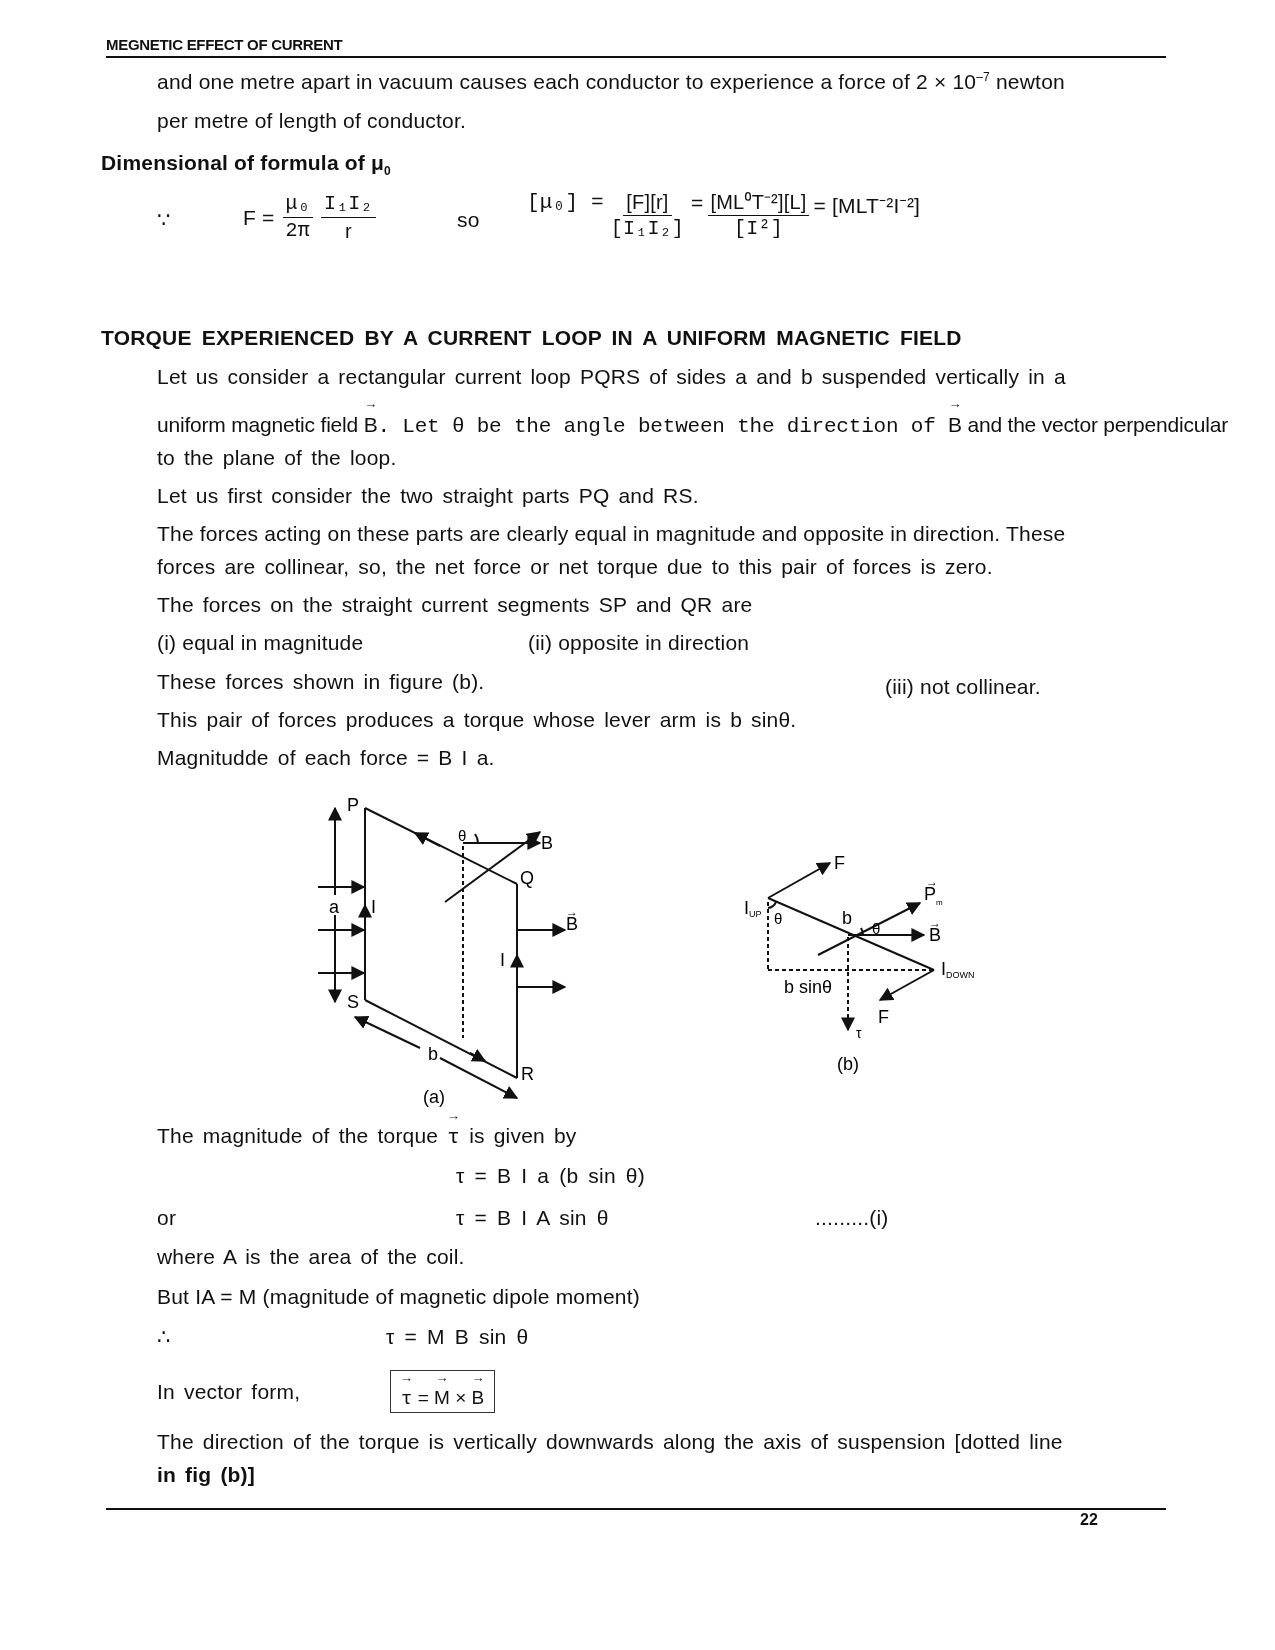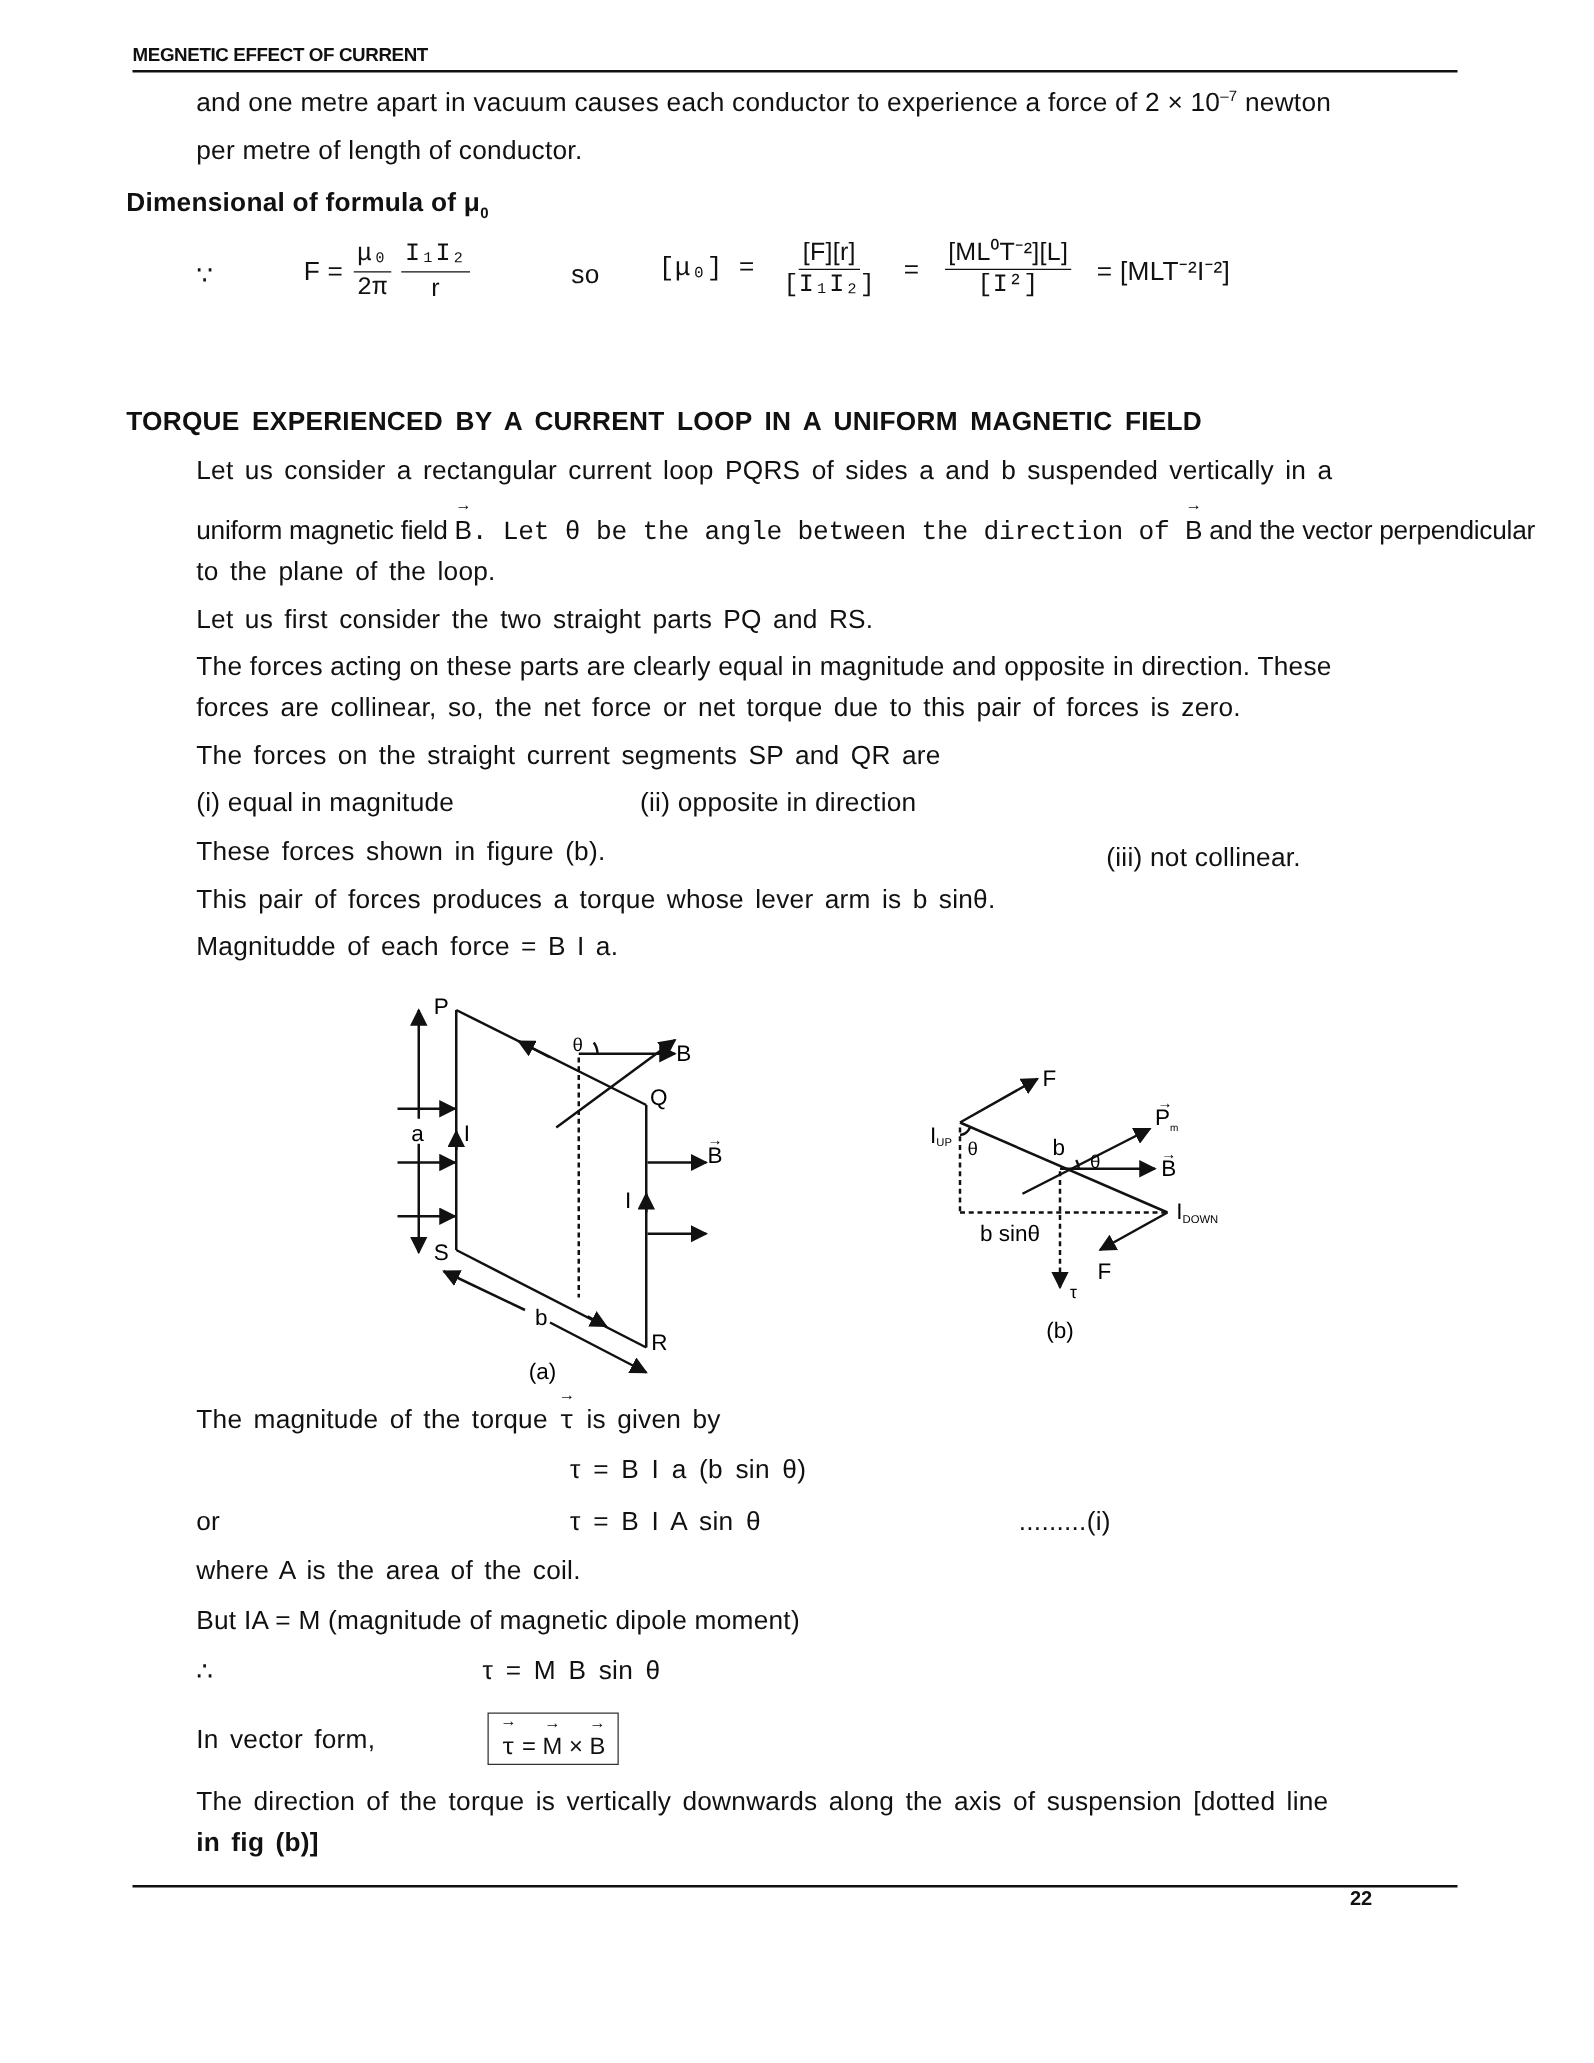--- a/index.html
+++ b/index.html
@@ -42,21 +42,21 @@
   <span class="frac">
       <span class="num serif">μ₀</span>
       <span class="den serif">2π</span>
     </span>
   <span class="frac">
       <span class="num serif">I₁I₂</span>
       <span class="den">r</span>
     </span>
 </div>
 <div class="abs txt" style="left:457px;top:208px;">so</div>
-<div class="abs txt" style="left:527px;top:191px;display:flex;align-items:center;gap:20px;">
+<div class="abs txt" style="left:527px;top:191px;display:flex;gap:4px;">
   <span class="serif">[μ₀] =</span>
   <span class="frac">
       <span class="num">[F][r]</span>
       <span class="den serif">[I₁I₂]</span>
     </span>
   <span>=</span>
   <span class="frac">
       <span class="num">[ML⁰T⁻²][L]</span>
       <span class="den serif">[I²]</span>
     </span>
@@ -68,21 +68,21 @@
 <div class="abs txt" style="left:157px;top:365px;word-spacing:3px;">Let us consider a rectangular current loop PQRS of sides a and b suspended vertically in a</div>
 <div class="abs txt" style="left:157px;top:413px;letter-spacing:-0.2px;">
   <span>uniform magnetic field </span><span class="vec">B</span><span class="serif">. Let θ be the angle between the direction of </span><span class="vec">B</span><span> and the vector perpendicular</span>
 </div>
 <div class="abs txt" style="left:157px;top:446px;word-spacing:3px;">to the plane of the loop.</div>
 <div class="abs txt" style="left:157px;top:484px;word-spacing:3px;">Let us first consider the two straight parts PQ and RS.</div>
 <div class="abs txt" style="left:157px;top:522px;">The forces acting on these parts are clearly equal in magnitude and opposite in direction. These</div>
 <div class="abs txt" style="left:157px;top:555px;word-spacing:3px;">forces are collinear, so, the net force or net torque due to this pair of forces is zero.</div>
 <div class="abs txt" style="left:157px;top:593px;word-spacing:3px;">The forces on the straight current segments SP and QR are</div>
 <div class="abs txt" style="left:157px;top:631px;">(i) equal in magnitude</div>
-<div class="abs txt" style="left:512px;top:631px;">(ii) opposite in direction</div>
+<div class="abs txt" style="left:528px;top:631px;">(ii) opposite in direction</div>
 <div class="abs txt" style="left:885px;top:631px;margin-top:44px;">(iii) not collinear.</div>
 <div class="abs txt" style="left:157px;top:670px;word-spacing:3px;">These forces shown in figure (b).</div>
 <div class="abs txt" style="left:157px;top:708px;word-spacing:3px;">This pair of forces produces a torque whose lever arm is b sinθ.</div>
 <div class="abs txt" style="left:157px;top:746px;word-spacing:3px;">Magnitudde of each force = B I a.</div>
 
 <svg class="abs" style="left:300px;top:780px;" width="330" height="340">
   <defs>
     <marker id="ah" viewBox="0 0 10 10" refX="9" refY="5" markerWidth="7" markerHeight="7" orient="auto-start-reverse">
       <path d="M0,0 L10,5 L0,10 z" fill="#111"></path>
     </marker>

